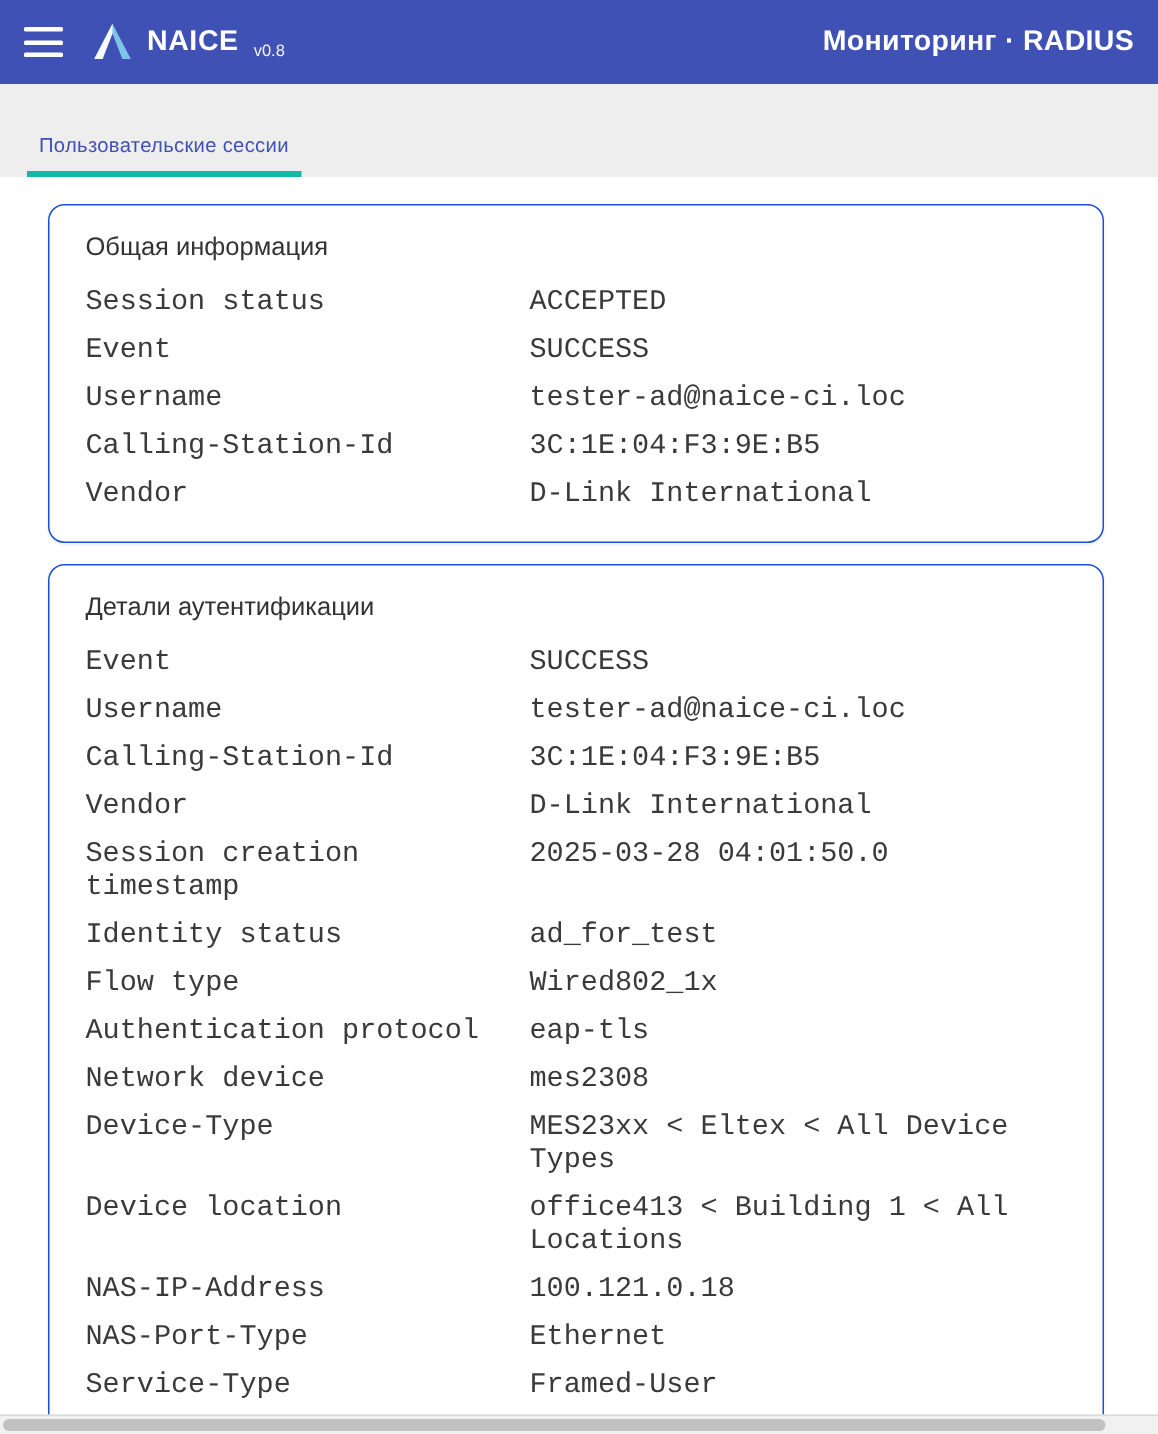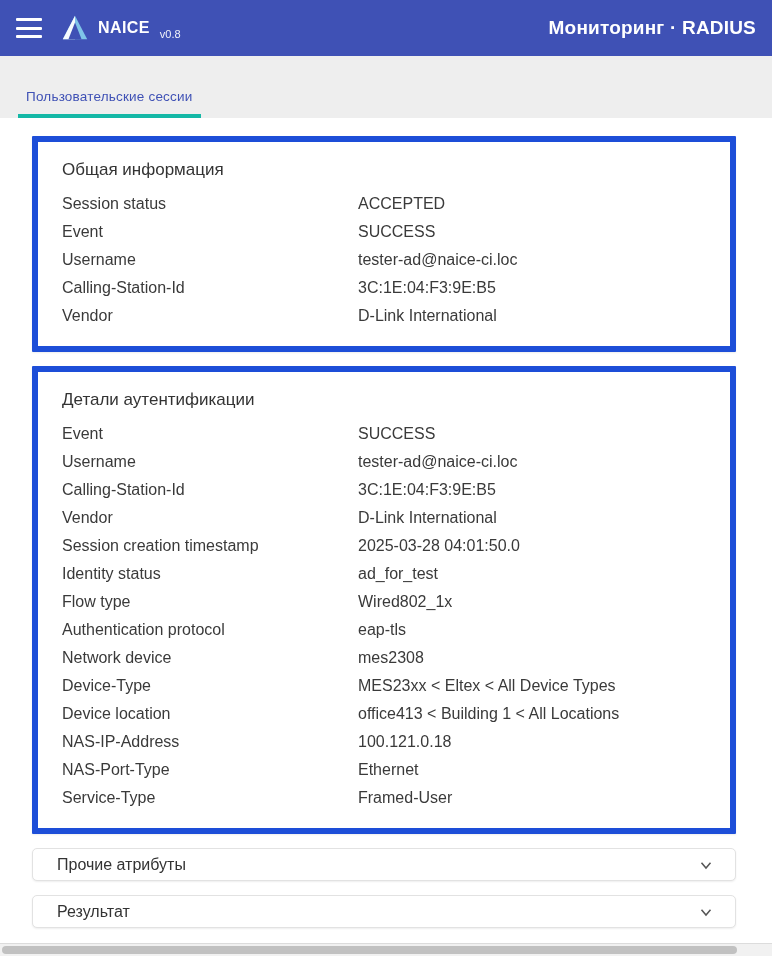--- a/index.html
+++ b/index.html
@@ -54,21 +54,21 @@
     display: flex;
     align-items: center;
     gap: 8px;
   }
   .brand-logo {
     width: 30px;
     height: 30px;
     display: block;
   }
   .brand-name {
-    font-size: 16px;
+    font-size: 19px;
     font-weight: bold;
     letter-spacing: .4px;
   }
   .brand-version {
     font-size: 11px;
     font-weight: normal;
     opacity: .92;
     margin-left: 2px;
     align-self: flex-end;
     padding-bottom: 3px;
@@ -110,43 +110,44 @@
     position: relative;
   }
   .scroll-area {
     height: 100%;
     overflow: hidden;
     padding-right: 4px;
   }
 
   .card {
     background: #ffffff;
-    border: 6px solid #1d4ed8;
-    border-radius: 1px;
+    border: 1px solid #1d4ed8;
+    border-radius: 11px;
     box-shadow: 0 1px 2px rgba(0,0,0,.07);
     margin: 0 18px 14px 18px;
     padding: 14px 24px 16px 24px;
     box-sizing: border-box;
   }
   .card-title {
     font-size: 17px;
     color: #333333;
     margin: 4px 0 10px 0;
     font-weight: normal;
   }
 
   table.kv {
     border-collapse: collapse;
     width: 100%;
   }
   table.kv td {
-    font-size: 16px;
+    font-size: 19px;
     padding: 5px 0;
     vertical-align: top;
     color: #3a3a3a;
+    font-family: Liberation Mono, monospace;
   }
   table.kv td.k {
     width: 296px;
     color: #3a3a3a;
   }
   table.kv td.v {
     color: #3a3a3a;
   }
 
   .collapsed-card {

